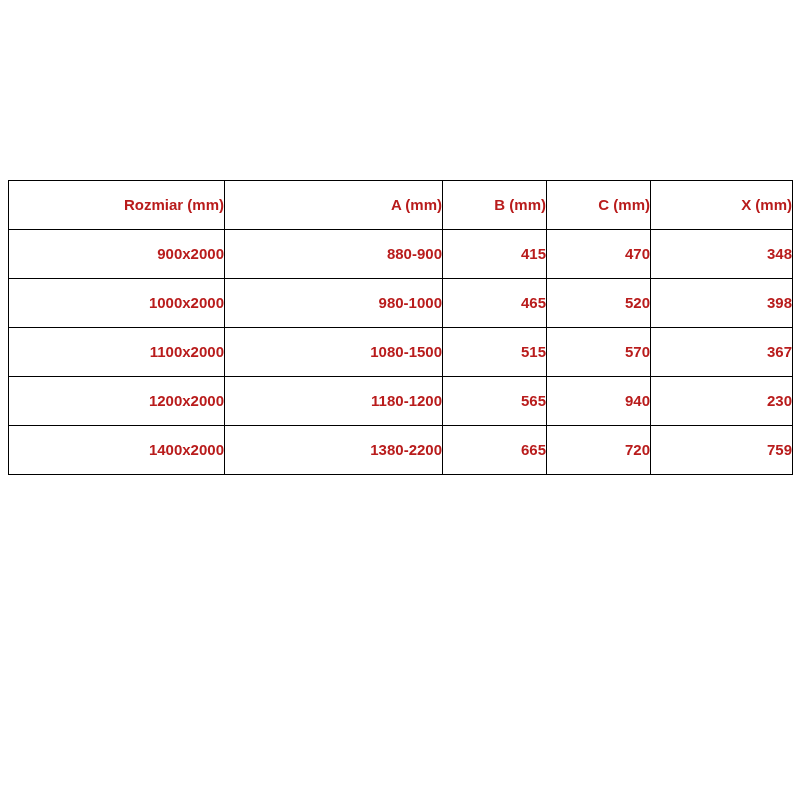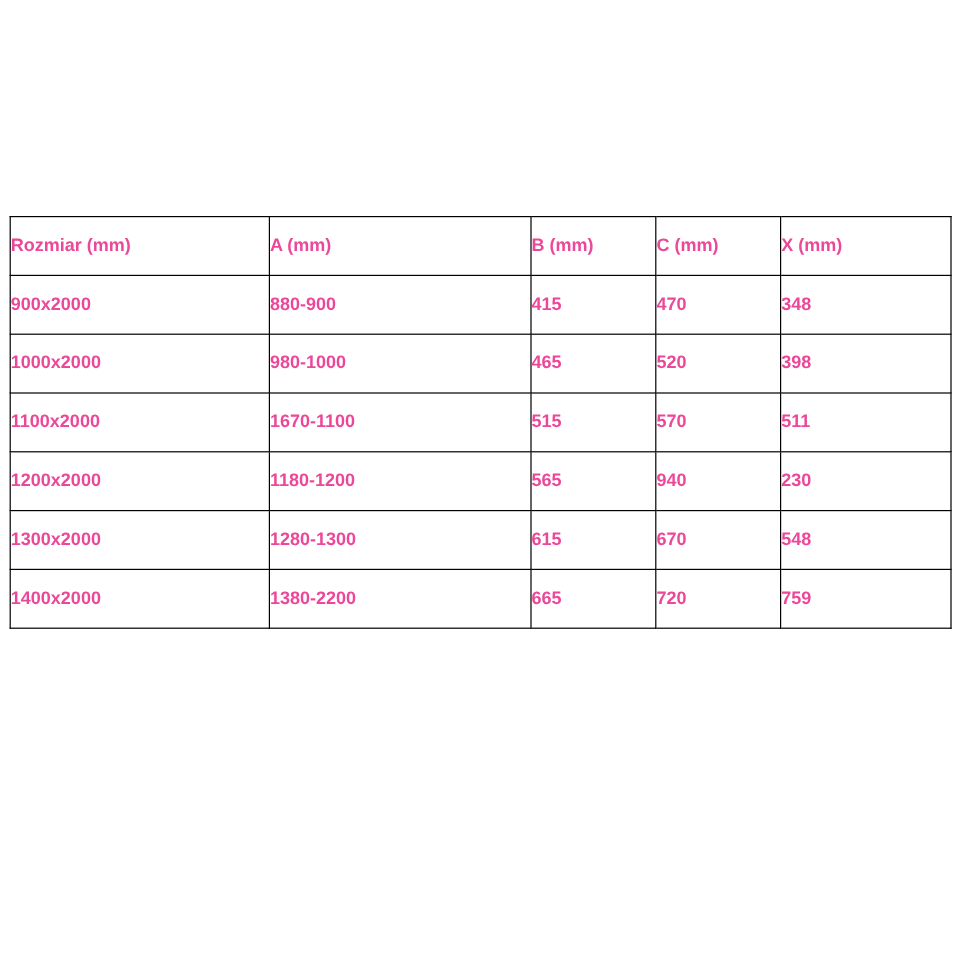--- a/index.html
+++ b/index.html
@@ -26,25 +26,25 @@
     width: 784px;
   }
   table.spec {
     border-collapse: collapse;
     width: 784px;
     table-layout: fixed;
   }
   table.spec th,
   table.spec td {
     border: 1px solid #000000;
-    text-align: left;
+    text-align: right;
     vertical-align: middle;
     font-size: 15px;
     font-weight: bold;
-    color: #ec4899;
+    color: #b91c1c;
     padding: 0;
     height: 48px;
     line-height: 48px;
     white-space: nowrap;
     overflow: hidden;
   }
   col.c0 { width: 216px; }
   col.c1 { width: 218px; }
   col.c2 { width: 104px; }
   col.c3 { width: 104px; }
@@ -82,38 +82,31 @@
         </tr>
         <tr>
           <td>1000x2000</td>
           <td>980-1000</td>
           <td>465</td>
           <td>520</td>
           <td>398</td>
         </tr>
         <tr>
           <td>1100x2000</td>
-          <td>1670-1100</td>
+          <td>1080-1500</td>
           <td>515</td>
           <td>570</td>
-          <td>511</td>
+          <td>367</td>
         </tr>
         <tr>
           <td>1200x2000</td>
           <td>1180-1200</td>
           <td>565</td>
           <td>940</td>
           <td>230</td>
-        </tr>
-        <tr>
-          <td>1300x2000</td>
-          <td>1280-1300</td>
-          <td>615</td>
-          <td>670</td>
-          <td>548</td>
         </tr>
         <tr>
           <td>1400x2000</td>
           <td>1380-2200</td>
           <td>665</td>
           <td>720</td>
           <td>759</td>
         </tr>
       </tbody>
     </table>

